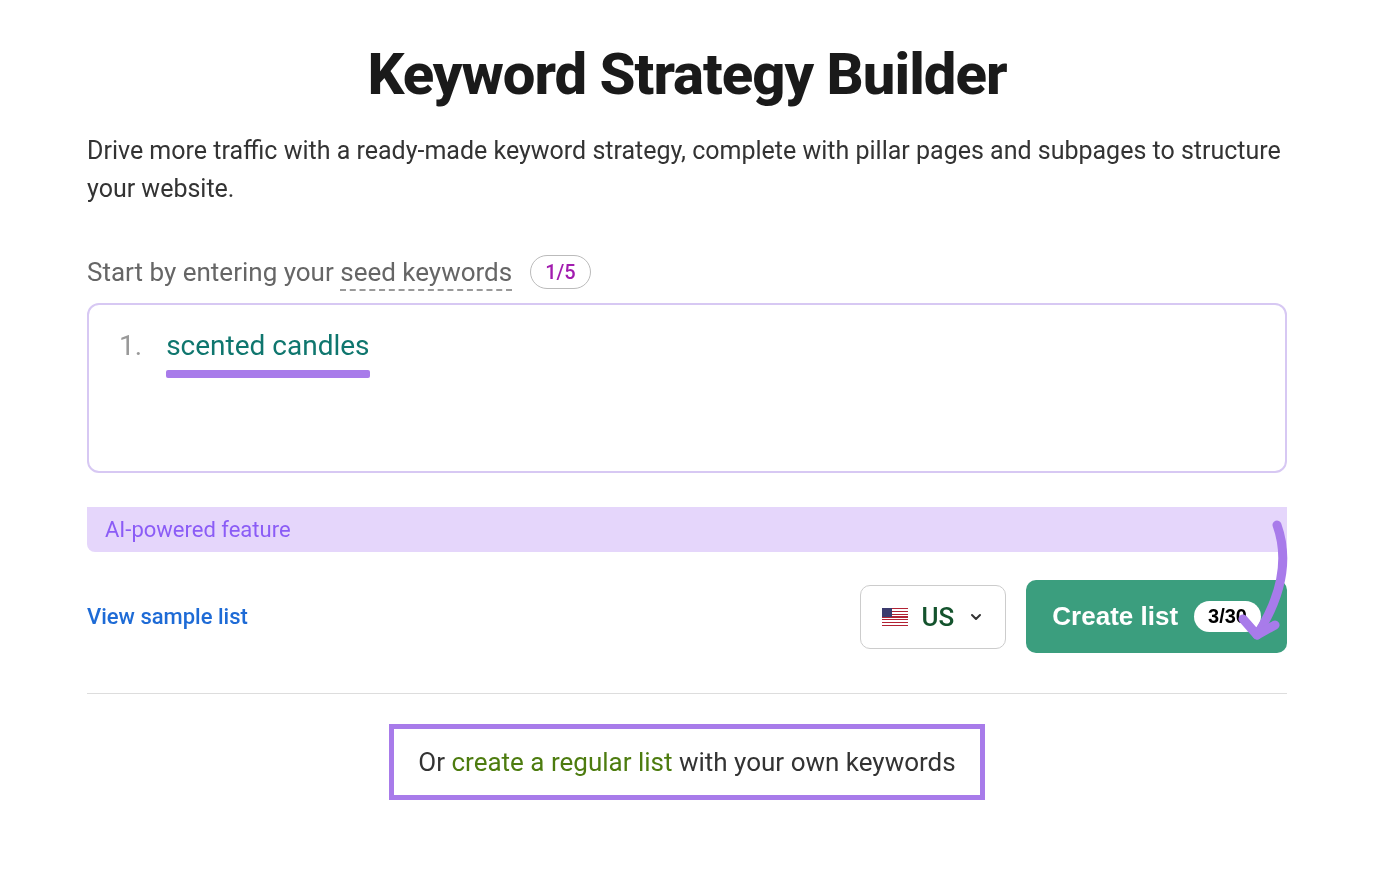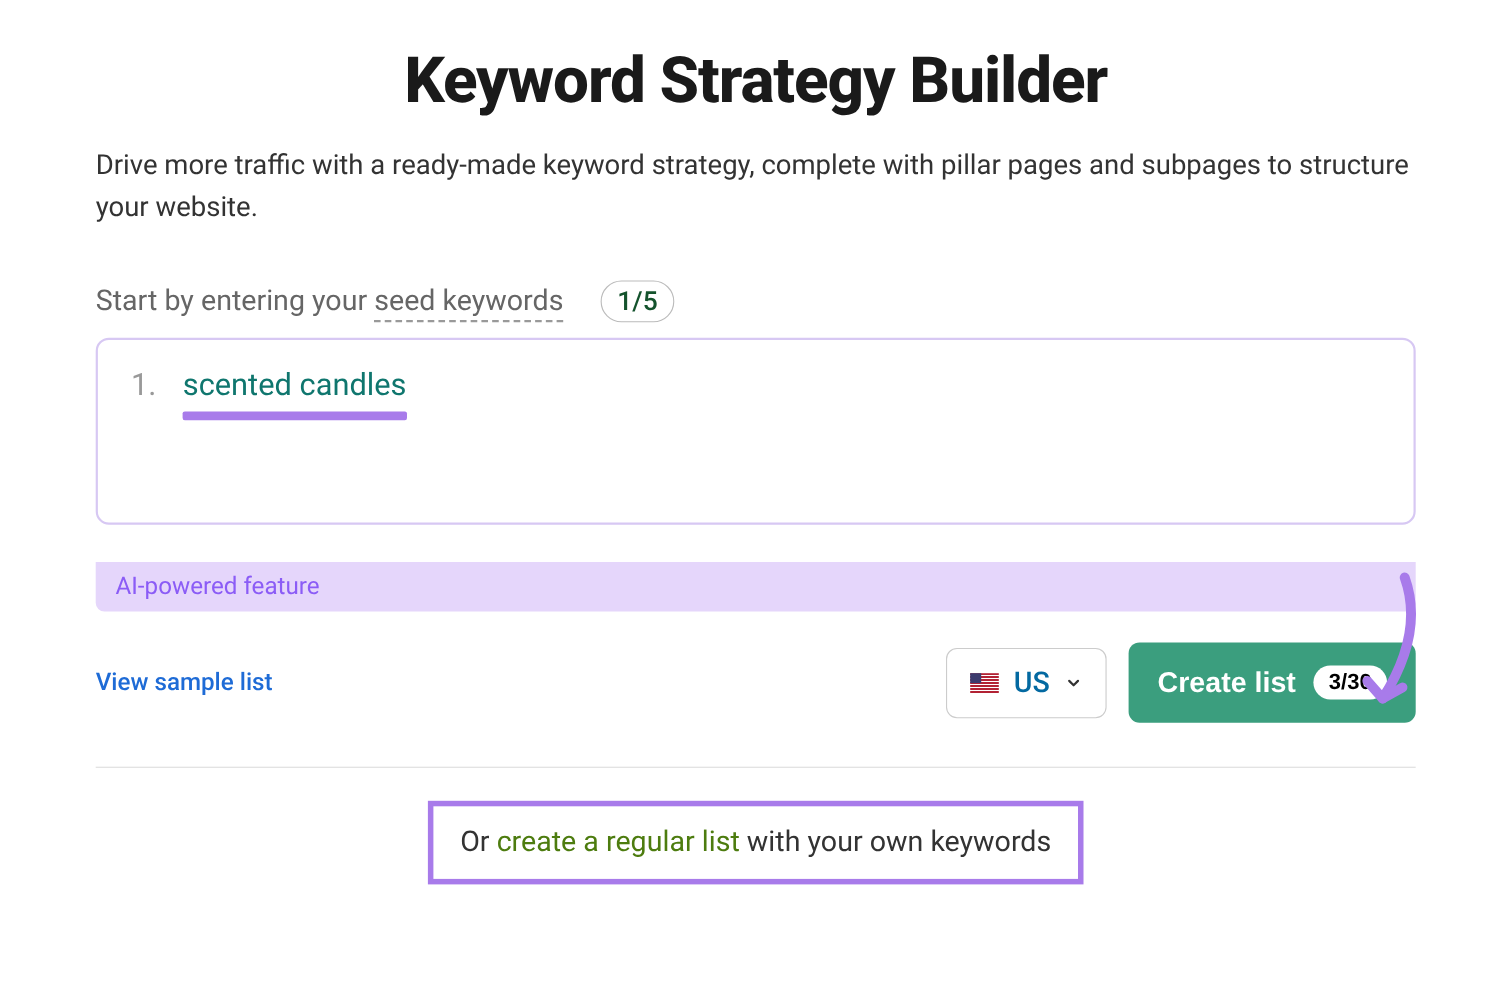--- a/index.html
+++ b/index.html
@@ -30,40 +30,40 @@
       font-size: 25px;
       text-align: left;
       color: #333;
       line-height: 1.5;
       margin-bottom: 48px;
       font-weight: 400;
     }
     .prompt-row {
       display: flex;
       align-items: center;
-      gap: 34px;
+      gap: 18px;
       margin-bottom: 14px;
     }
     .prompt-text {
       font-size: 26px;
       color: #666;
     }
     .seed-underline {
       border-bottom: 2px dashed #999;
       padding-bottom: 2px;
     }
     .count-badge {
       display: inline-flex;
       align-items: center;
       justify-content: center;
       border: 1.5px solid #bbb;
       border-radius: 20px;
       padding: 4px 14px;
-      font-size: 24px;
-      color: #14532d;
+      font-size: 20px;
+      color: #a21caf;
       font-weight: 500;
     }
     .input-wrapper {
       border-radius: 12px 12px 4px 4px;
       overflow: visible;
       margin-bottom: 28px;
     }
     .input-box {
       border: 2px solid #d7c8f3;
       border-radius: 12px;
@@ -126,21 +126,21 @@
     }
     .country-select {
       display: inline-flex;
       align-items: center;
       gap: 14px;
       border: 1.5px solid #ccc;
       border-radius: 10px;
       padding: 16px 21px;
       font-size: 26px;
       font-weight: 500;
-      color: #0369a1;
+      color: #14532d;
       cursor: pointer;
       background: #fff;
     }
     .flag {
       width: 26px;
       height: 18px;
       display: inline-block;
       position: relative;
       background: linear-gradient(
         to bottom,

